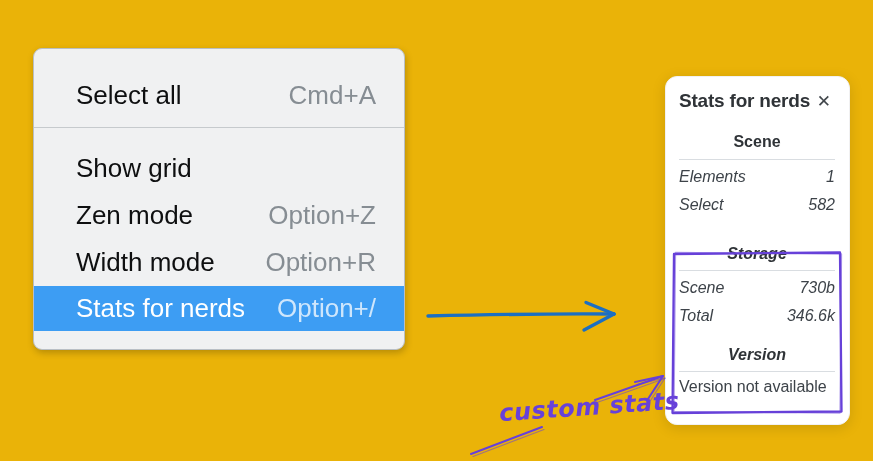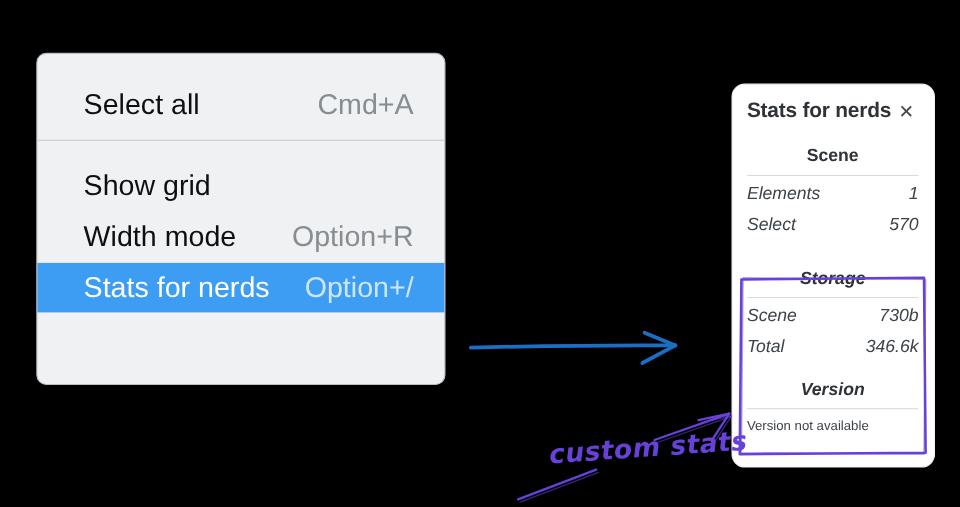--- a/index.html
+++ b/index.html
@@ -1,18 +1,18 @@
 <!DOCTYPE html>
 <html><head>
 <meta charset="utf-8">
 <style>
   html, body { margin: 0; padding: 0; background: #ffffff; }
   .canvas {
     position: relative; width: 873px; height: 461px;
-    background: #000000; overflow: hidden;
+    background: #eab308; overflow: hidden;
     font-family: "Liberation Sans", sans-serif;
   }
 
   
   .menu {
     position: absolute; left: 33px; top: 48px; width: 372px; height: 302px;
     box-sizing: border-box;
     background: #f0f1f2;
     border: 1px solid #b9bfc5;
     border-radius: 9px;
@@ -46,21 +46,21 @@
   .panel-header { display: flex; justify-content: space-between; align-items: center; height: 24px; }
   .panel-title { font-weight: bold; font-size: 19px; color: #2f3337; letter-spacing: -0.2px; }
   .close-btn { font-size: 17px; color: #43484d; line-height: 1; cursor: pointer; padding-right: 4px; }
   .sec-heading { text-align: center; font-weight: bold; font-size: 16px; line-height: 22px; color: #2f3337; }
   .h-scene   { margin: 18px 0 6px; }
   .h-storage { margin: 24px 0 5px; font-style: italic; }
   .h-version { margin: 14px 0 5px; font-style: italic; }
   .divider { border: none; border-top: 1px solid #d9dde1; margin: 0; }
   .rows { margin-top: 3px; font-style: italic; }
   .stat-row { display: flex; justify-content: space-between; font-size: 16px; line-height: 28px; color: #3d4349; }
-  .note { font-size: 12px; line-height: 26px; color: #3d4349; margin-top: 2px; white-space: nowrap; }
+  .note { font-size: 16px; line-height: 26px; color: #3d4349; margin-top: 2px; white-space: nowrap; }
 
   
   .overlay { position: absolute; left: 0; top: 0; width: 873px; height: 461px; pointer-events: none; z-index: 5; }
   .annotation-text {
     position: absolute; left: 499px; top: 393px;
     font-family: "DejaVu Sans", sans-serif;
     font-size: 24px; font-style: italic; font-weight: bold;
     letter-spacing: 0.5px; color: #6741d9;
     transform: rotate(-4deg);
     z-index: 6;
@@ -76,20 +76,24 @@
     <div class="menu-item first">
       <span>Select all</span>
       <span class="shortcut">Cmd+A</span>
     </div>
     <div class="menu-divider"></div>
     <div class="menu-spacer"></div>
     <div class="menu-item">
       <span>Show grid</span>
     </div>
     <div class="menu-item">
+      <span>Zen mode</span>
+      <span class="shortcut">Option+Z</span>
+    </div>
+    <div class="menu-item">
       <span>Width mode</span>
       <span class="shortcut">Option+R</span>
     </div>
     <div class="menu-item highlighted">
       <span>Stats for nerds</span>
       <span class="shortcut">Option+/</span>
     </div>
   </div>
 
   <div class="panel">
@@ -100,21 +104,21 @@
 
     <div class="sec-heading h-scene">Scene</div>
     <hr class="divider">
     <div class="rows">
       <div class="stat-row">
         <span>Elements</span>
         <span>1</span>
       </div>
       <div class="stat-row">
         <span>Select</span>
-        <span>570</span>
+        <span>582</span>
       </div>
     </div>
 
     <div class="sec-heading h-storage">Storage</div>
     <hr class="divider">
     <div class="rows">
       <div class="stat-row">
         <span>Scene</span>
         <span>730b</span>
       </div>

